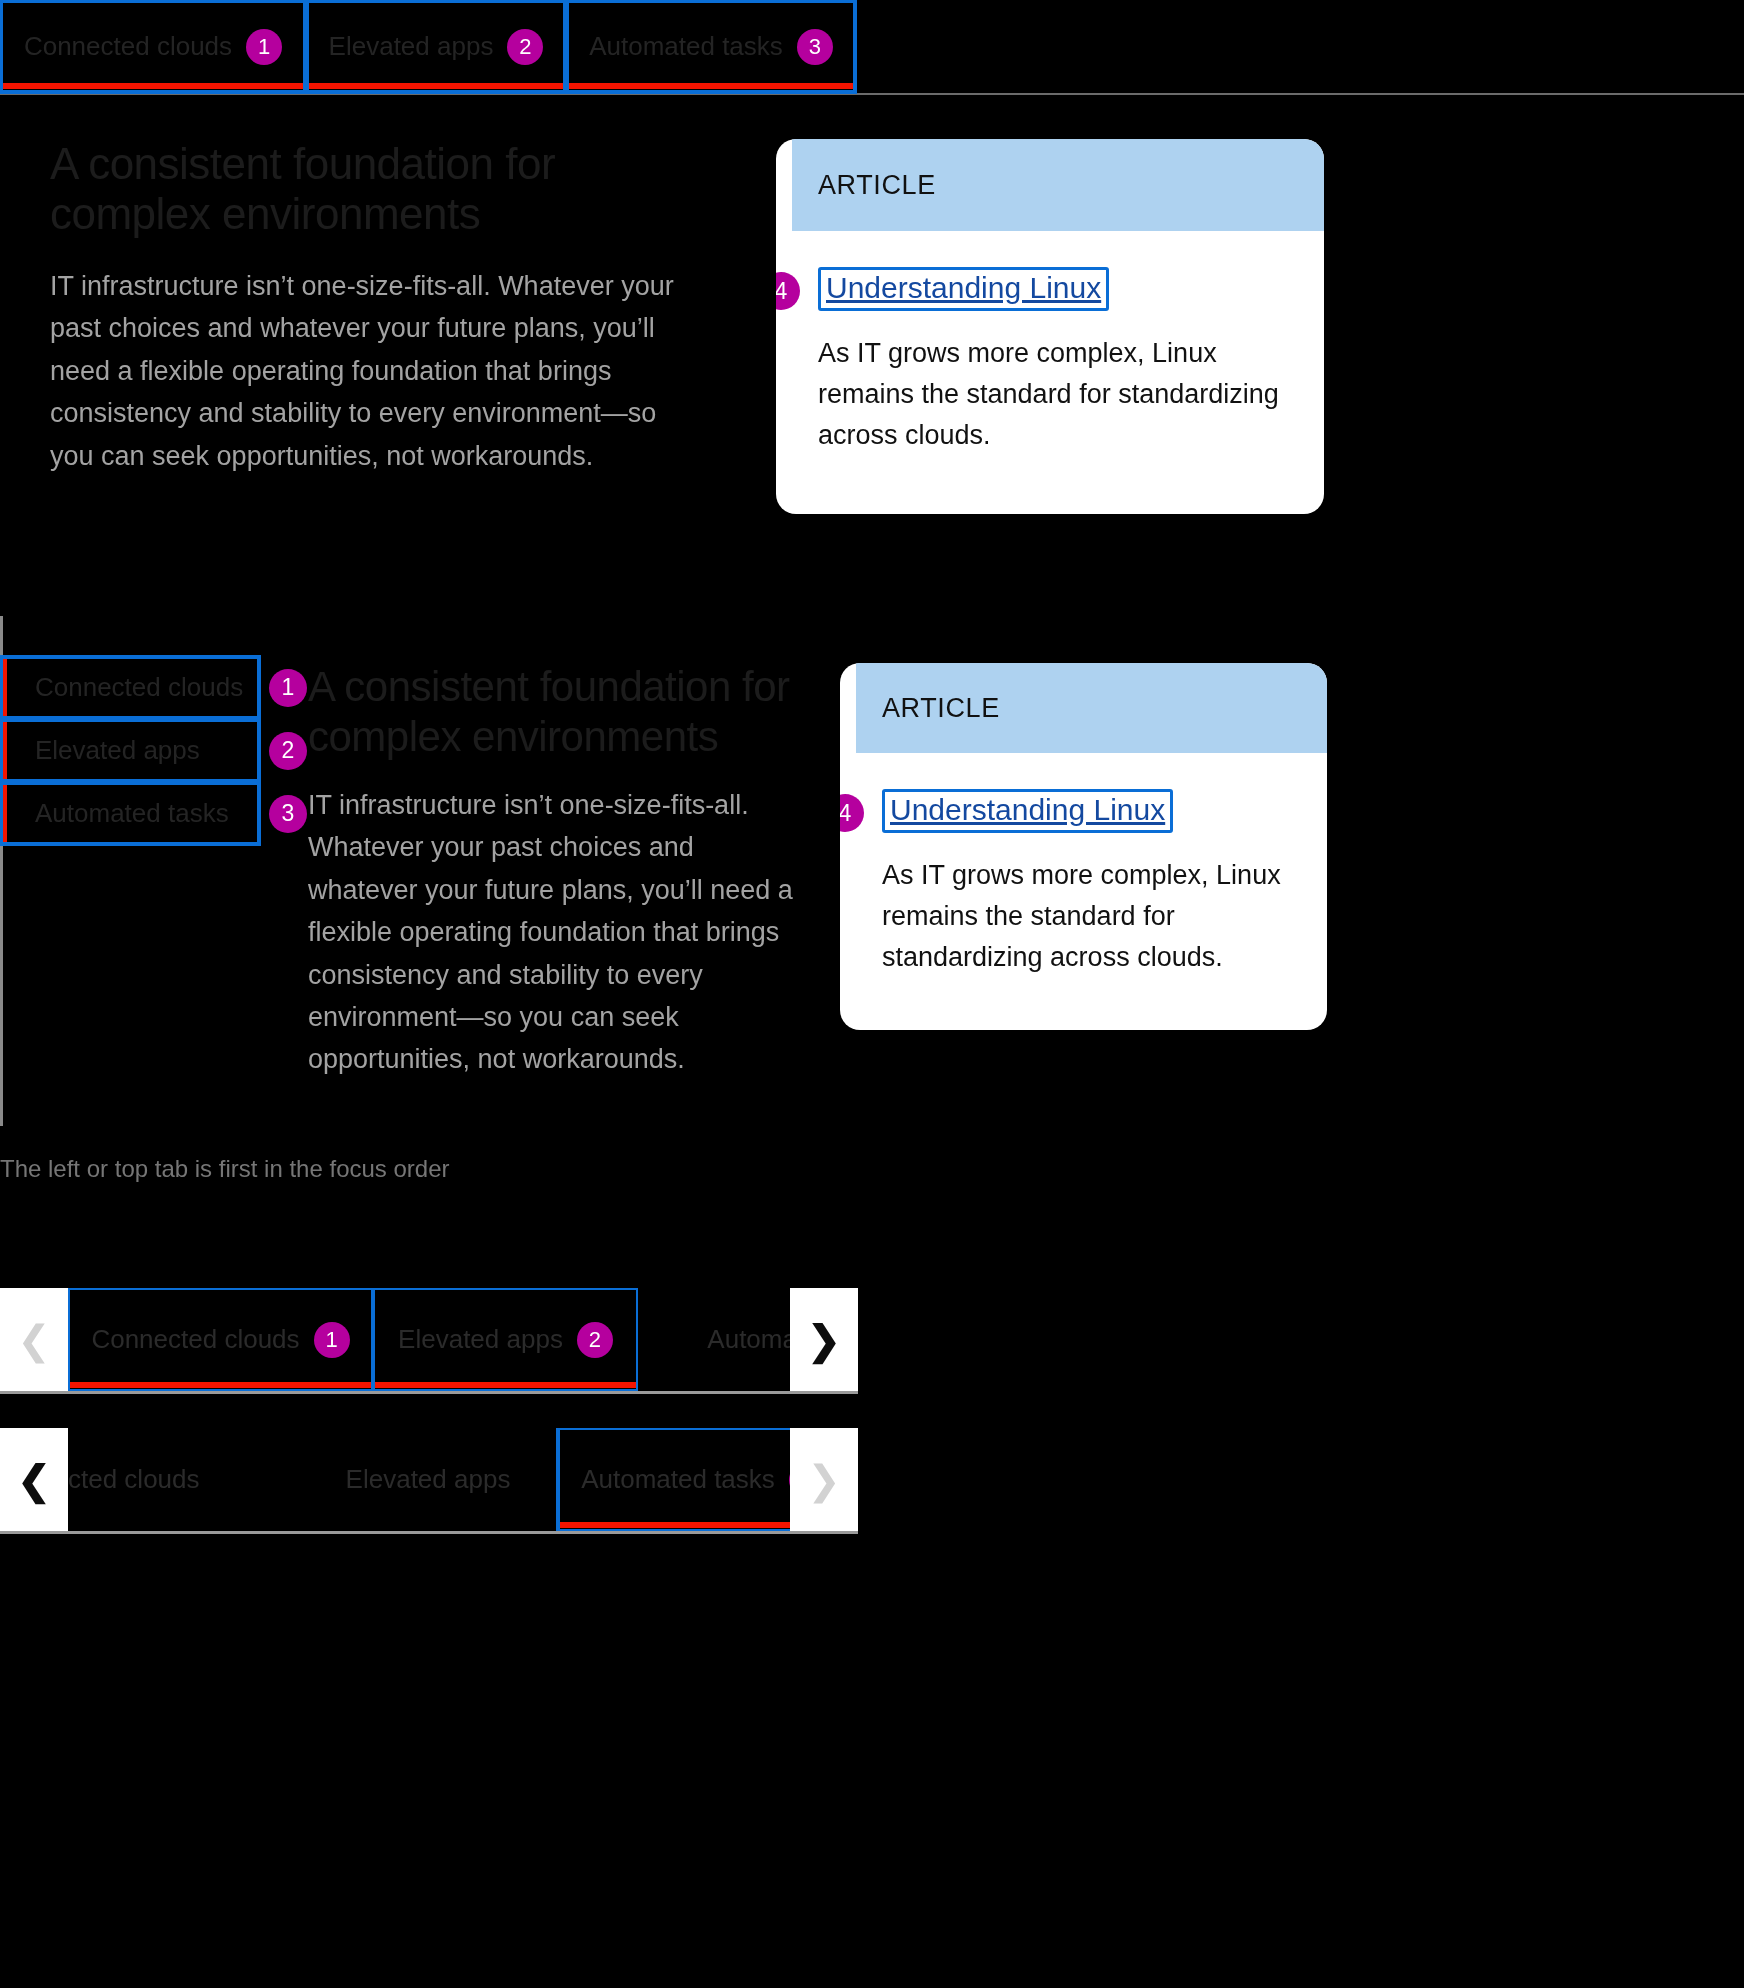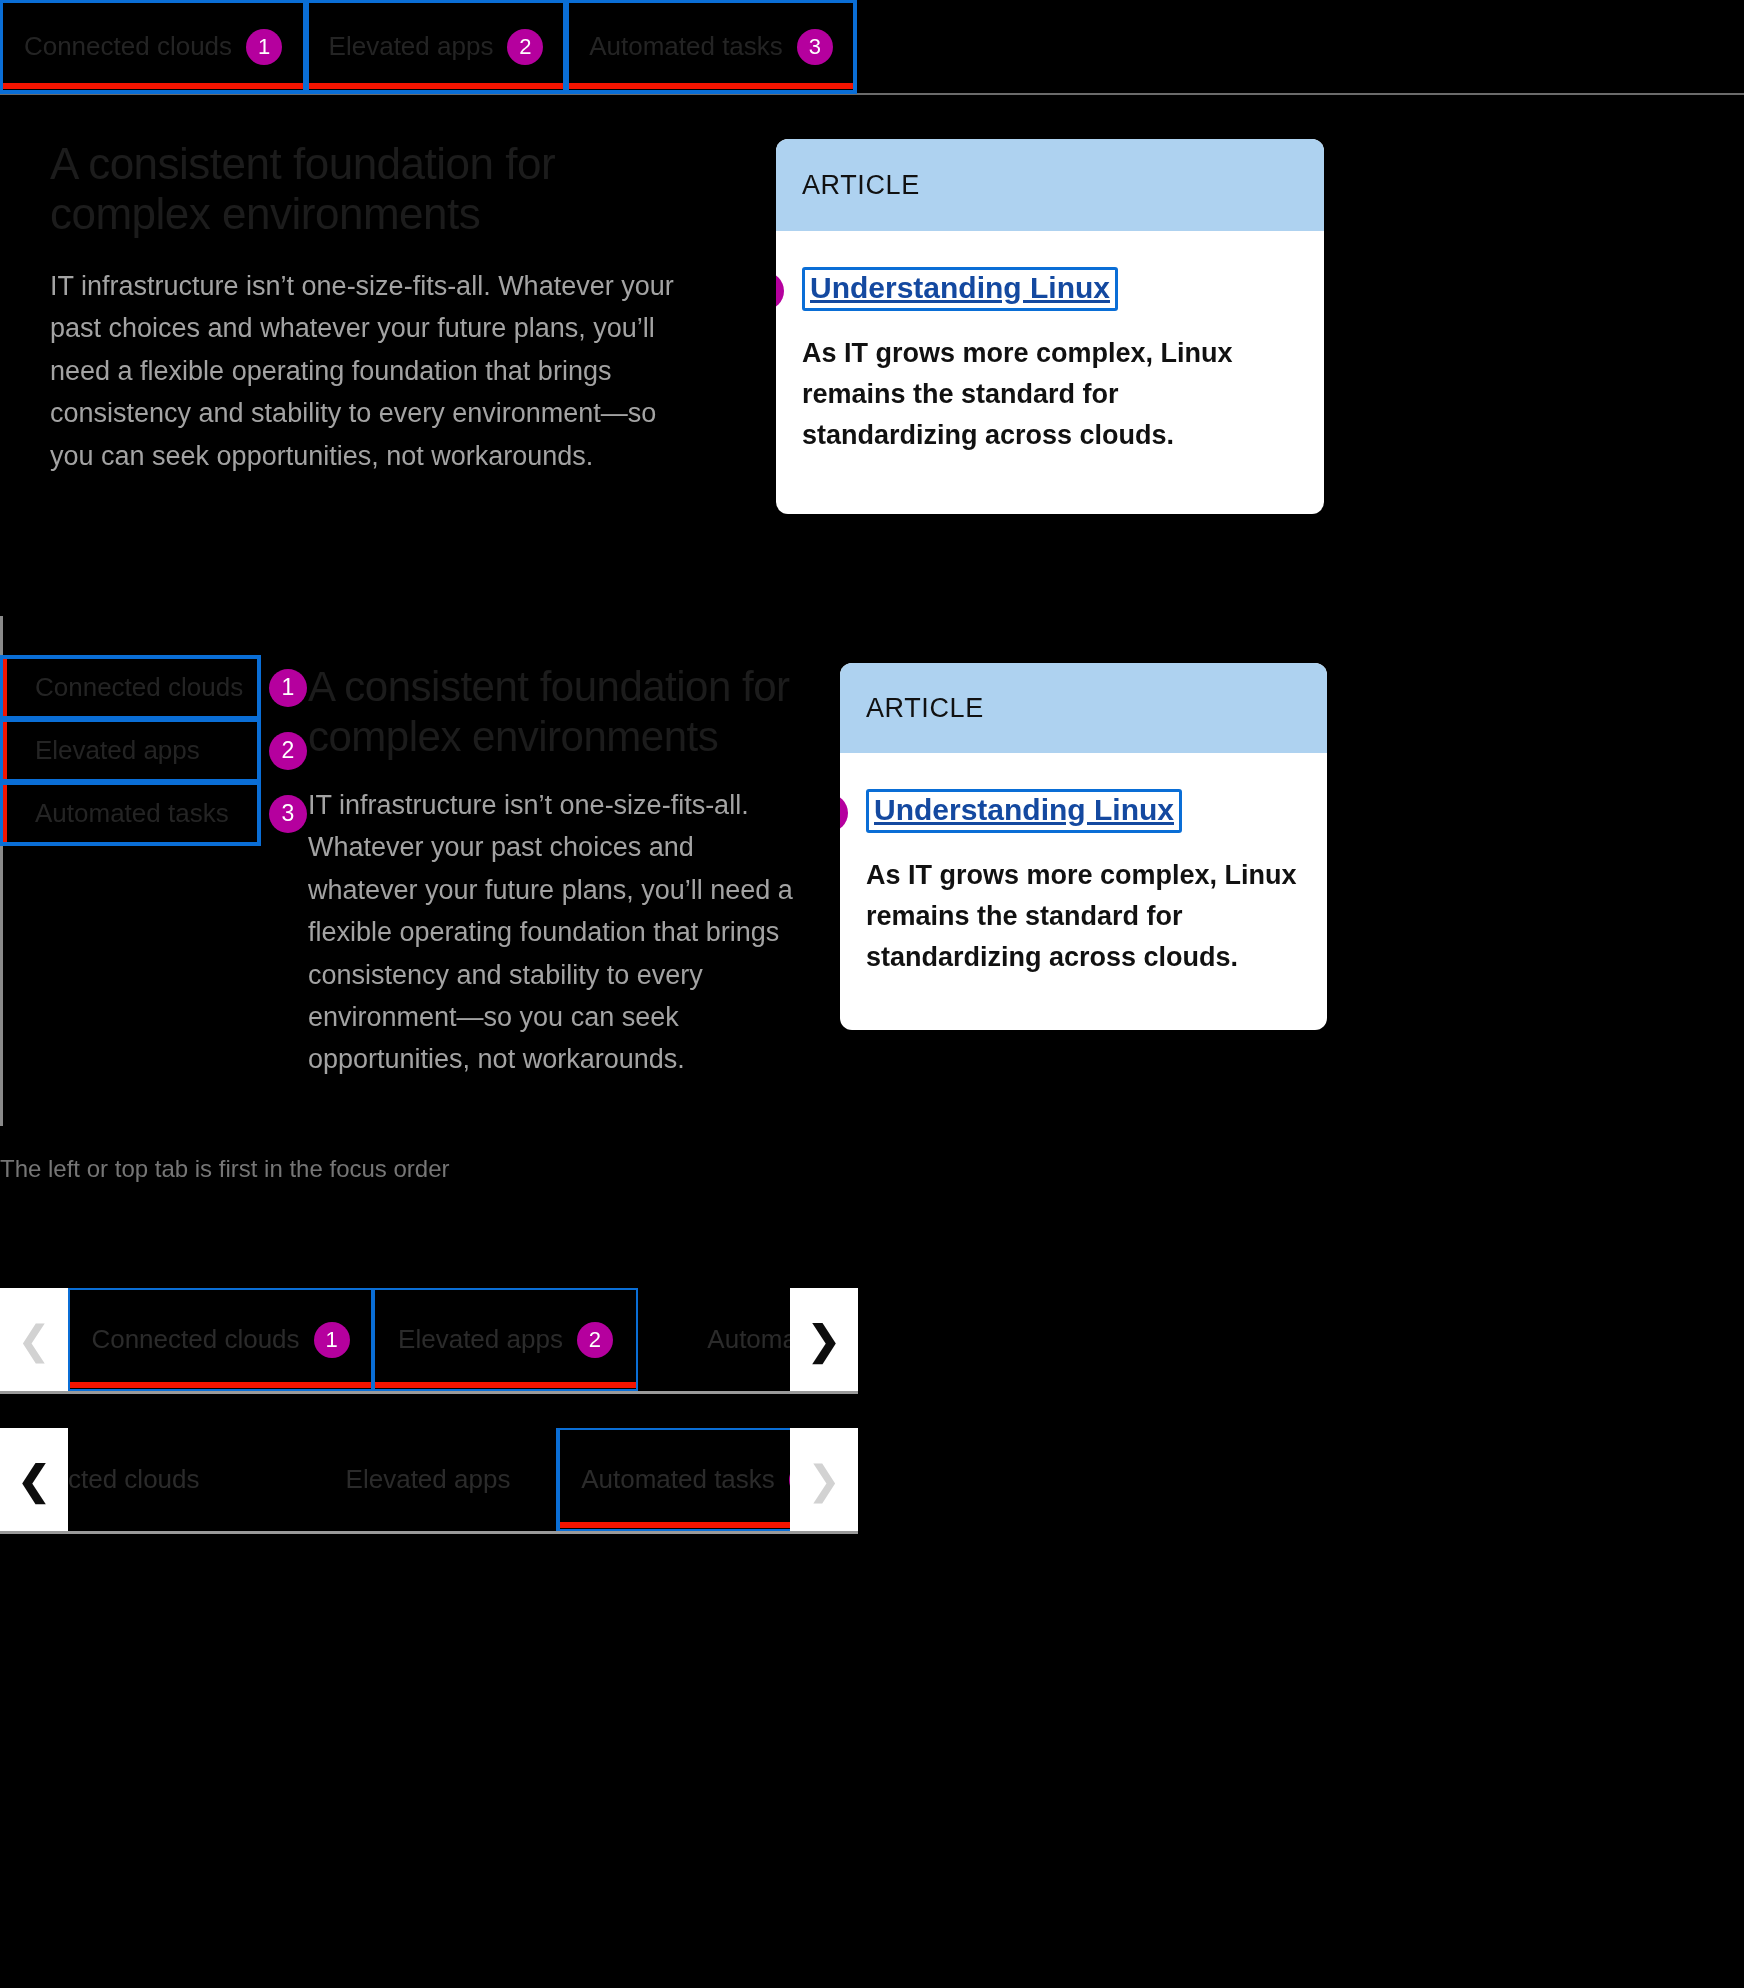--- a/index.html
+++ b/index.html
@@ -77,33 +77,34 @@
   }
   .s1-para {
     position: absolute; left: 50px; top: 170px; width: 625px;
     font-size: 27px; line-height: 1.57;
   }
 
   
   .card {
     position: absolute;
     background: #ffffff;
-    border-radius: 12px;
+    border-radius: 20px;
     overflow: hidden;
     box-shadow: 0 2px 6px rgba(0,0,0,0.35);
+    padding-left: 16px;
   }
   .card-head {
     background: #aed2f0;
     color: #111;
     font-size: 27px;
     letter-spacing: 0.6px;
     display: flex; align-items: center;
     padding-left: 26px;
   }
-  .card-body { padding: 0 26px 26px 26px; font-weight: bold; }
+  .card-body { padding: 0 26px 26px 26px; }
   .card-link {
     display: inline-block;
     color: #1449a0;
     font-size: 30px;
     text-decoration: underline;
     border: 3px solid #0a6ed6;
     border-radius: 3px;
     padding: 2px 5px 4px 5px;
     line-height: 1.05;
   }

